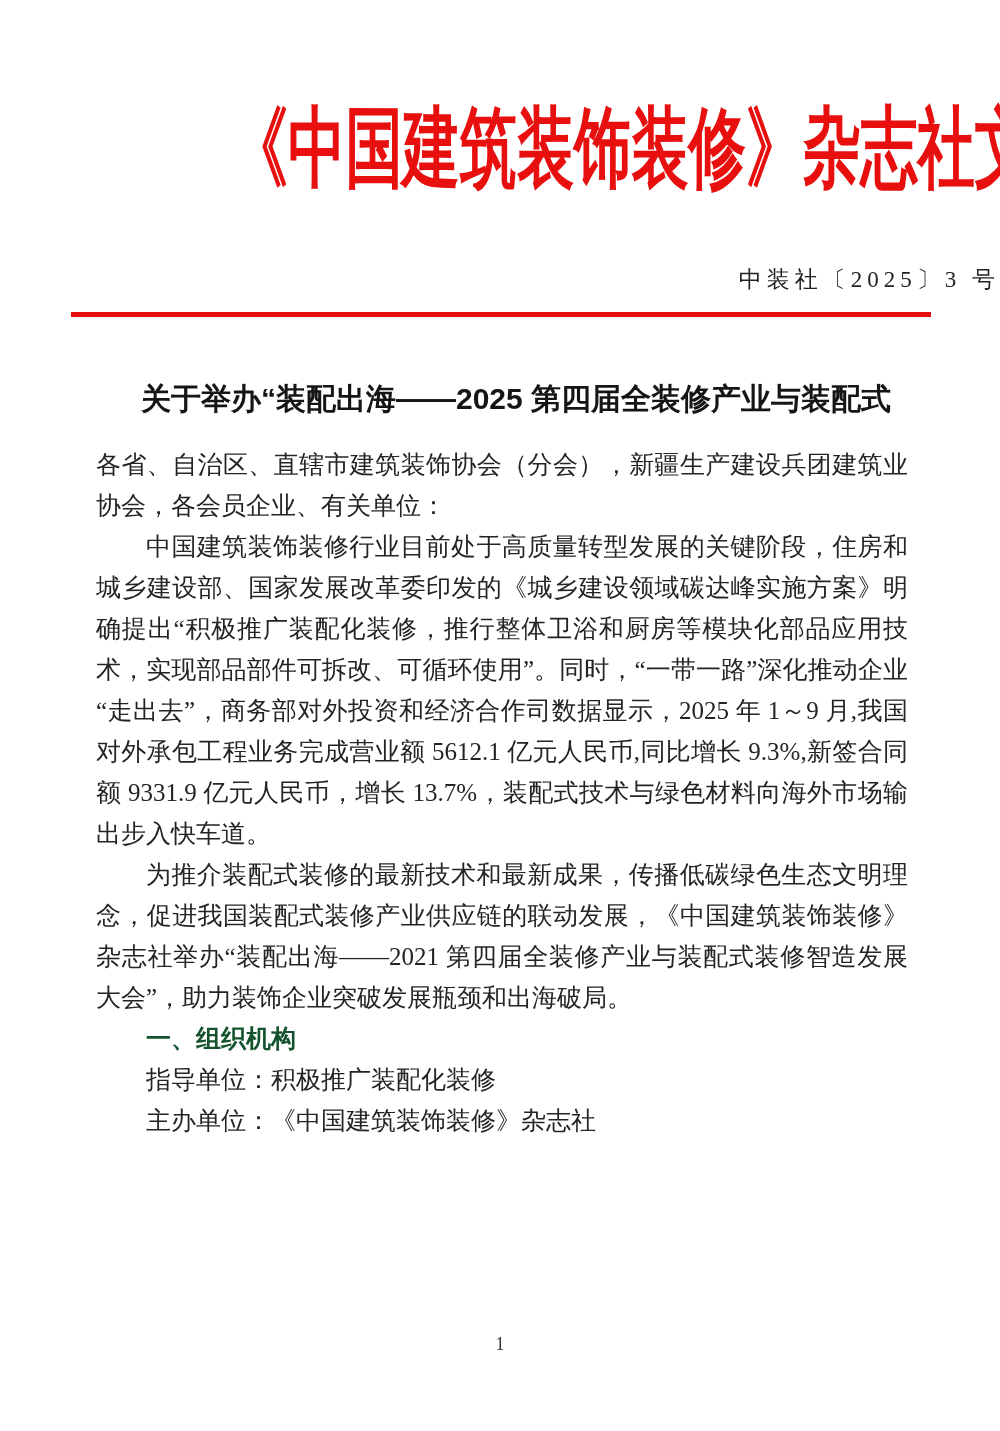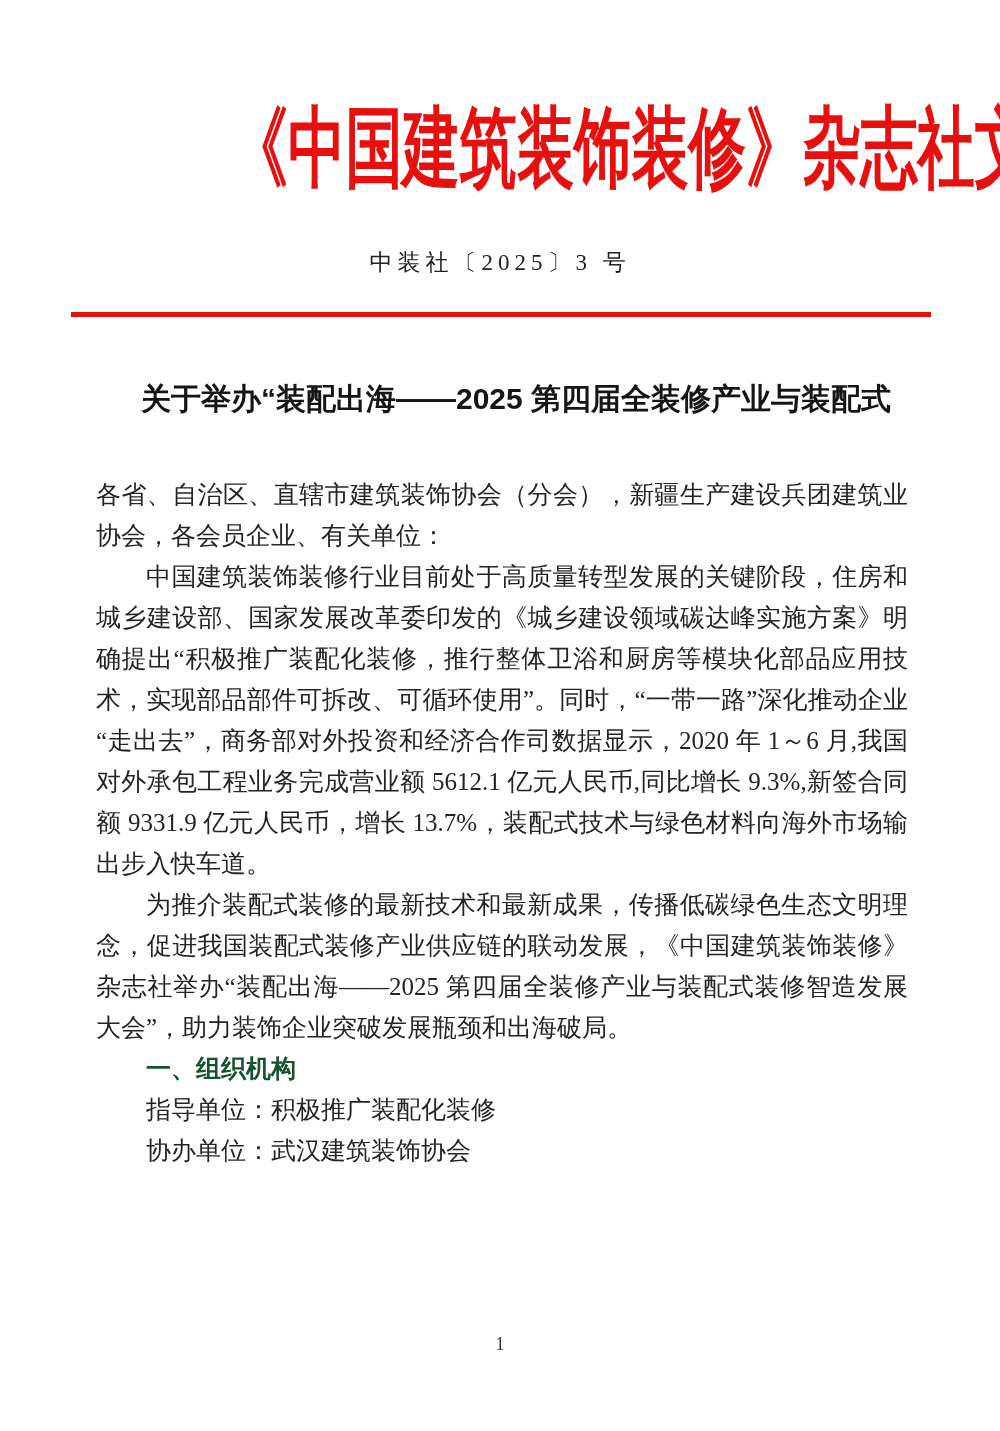--- a/index.html
+++ b/index.html
@@ -25,22 +25,22 @@
     font-size:88px;
     line-height:1.12;
     color:var(--accent,#e8100e);
     transform:scaleX(0.65);
     transform-origin:50% 50%;
     white-space:nowrap;
   }
 
   
   .doc-number {
-    position:absolute; top:247px; left:0; width:1000px;
-    text-align:center;
+    position:absolute; top:264px; left:0; width:1000px;
+    text-align:right;
     font-size:23px;
     letter-spacing:5px;
     color:#222222;
   }
 
   
   .red-rule {
     position:absolute; top:312px; left:71px;
     width:860px; height:5px;
     background:var(--accent,#e8100e);
@@ -54,21 +54,21 @@
     font-family:"Liberation Sans","DejaVu Sans",sans-serif;
     font-weight:700;
     font-size:30px;
     line-height:45px;
     color:#151515;
   }
   .t-line { display:block; }
 
   
   .body {
-    position:absolute; top:474px; left:96px; width:812px;
+    position:absolute; top:444px; left:96px; width:812px;
     font-size:25px;
     line-height:41px;
     text-align:justify;
     text-justify:inter-ideograph;
     color:#242424;
   }
   .body p { margin:0; padding:0; }
   .para.indent  { text-indent:2em; }
   .para.heading {
     text-indent:2em;
@@ -97,22 +97,22 @@
   <div class="doc-number">中装社〔2025〕3 号</div>
 
   <div class="red-rule"></div>
 
   <h1 class="notice-title">
     <span class="t-line">关于举办“装配出海——2025 第四届全装修产业与装配式</span>
   </h1>
 
   <div class="body">
       <p class="para plain">各省、自治区、直辖市建筑装饰协会（分会），新疆生产建设兵团建筑业协会，各会员企业、有关单位：</p>
-      <p class="para indent">中国建筑装饰装修行业目前处于高质量转型发展的关键阶段，住房和城乡建设部、国家发展改革委印发的《城乡建设领域碳达峰实施方案》明确提出“积极推广装配化装修，推行整体卫浴和厨房等模块化部品应用技术，实现部品部件可拆改、可循环使用”。同时，“一带一路”深化推动企业“走出去”，商务部对外投资和经济合作司数据显示，2020 年 1～6 月,我国对外承包工程业务完成营业额 5612.1 亿元人民币,同比增长 9.3%,新签合同额 9331.9 亿元人民币，增长 13.7%，装配式技术与绿色材料向海外市场输出步入快车道。</p>
-      <p class="para indent">为推介装配式装修的最新技术和最新成果，传播低碳绿色生态文明理念，促进我国装配式装修产业供应链的联动发展，《中国建筑装饰装修》杂志社举办“装配出海——2025 第四届全装修产业与装配式装修智造发展大会”，助力装饰企业突破发展瓶颈和出海破局。</p>
+      <p class="para indent">中国建筑装饰装修行业目前处于高质量转型发展的关键阶段，住房和城乡建设部、国家发展改革委印发的《城乡建设领域碳达峰实施方案》明确提出“积极推广装配化装修，推行整体卫浴和厨房等模块化部品应用技术，实现部品部件可拆改、可循环使用”。同时，“一带一路”深化推动企业“走出去”，商务部对外投资和经济合作司数据显示，2025 年 1～9 月,我国对外承包工程业务完成营业额 5612.1 亿元人民币,同比增长 9.3%,新签合同额 9331.9 亿元人民币，增长 13.7%，装配式技术与绿色材料向海外市场输出步入快车道。</p>
+      <p class="para indent">为推介装配式装修的最新技术和最新成果，传播低碳绿色生态文明理念，促进我国装配式装修产业供应链的联动发展，《中国建筑装饰装修》杂志社举办“装配出海——2021 第四届全装修产业与装配式装修智造发展大会”，助力装饰企业突破发展瓶颈和出海破局。</p>
       <p class="para heading">一、组织机构</p>
       <p class="para indent">指导单位：积极推广装配化装修</p>
-      <p class="para indent">协办单位：武汉建筑装饰协会</p>
+      <p class="para indent">主办单位：《中国建筑装饰装修》杂志社</p>
     </div>
 
   <div class="page-number">1</div>
 
 </div>
 
 </body></html>

